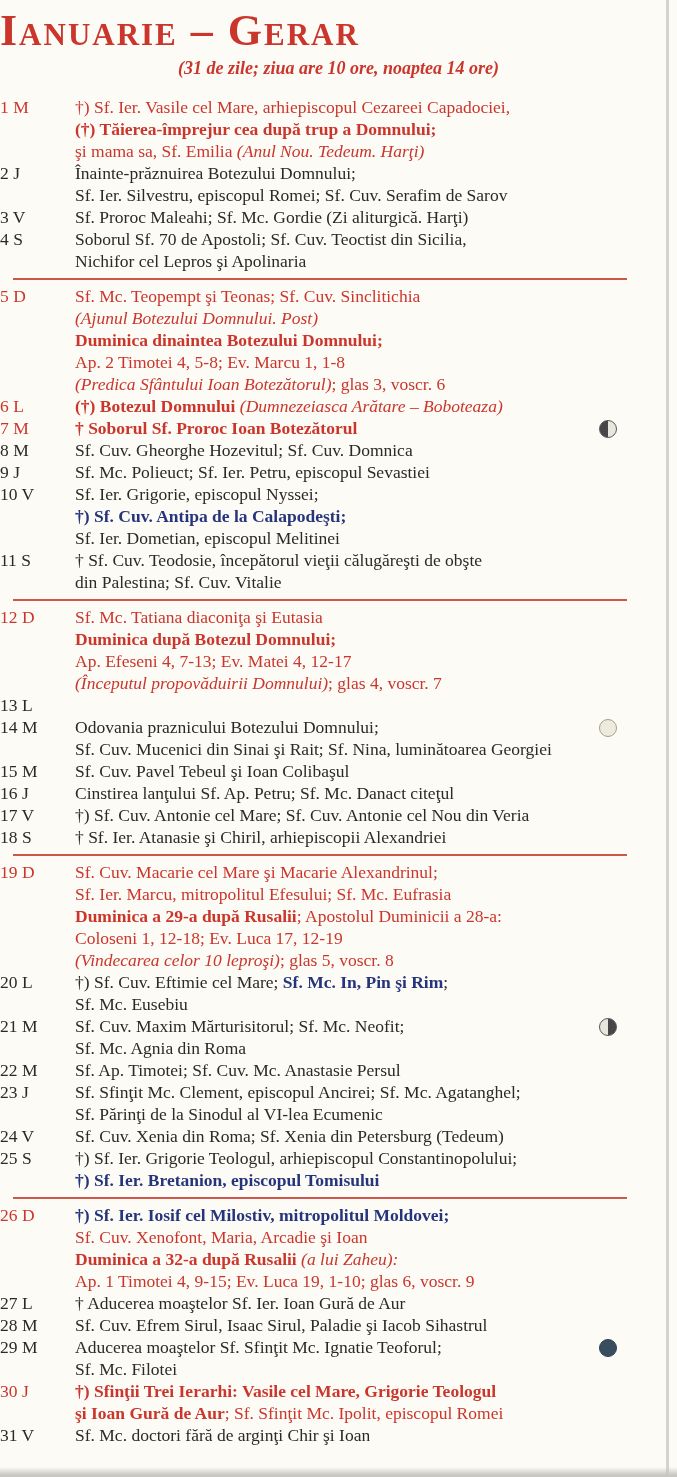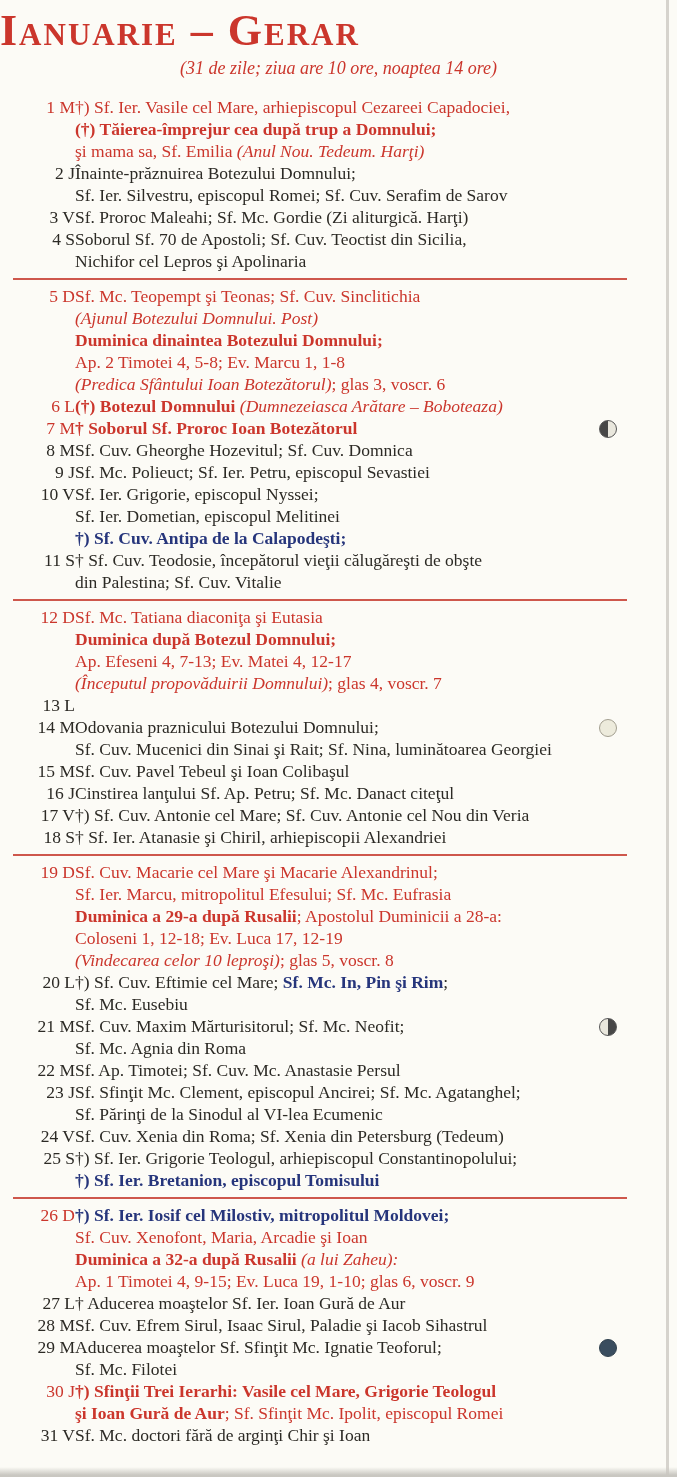--- a/index.html
+++ b/index.html
@@ -10,26 +10,26 @@
     width:677px;height:1477px;background:var(--bg);
     font-family:"Liberation Serif","DejaVu Serif",serif;
     position:relative;overflow:hidden;
   }
   .page{position:absolute;inset:0;font-size:17.5px;line-height:22px;color:var(--black);}
   .title{
     margin-top:6px;color:var(--red);
     font-variant:small-caps;font-weight:bold;font-size:44px;line-height:50px;letter-spacing:2px;
   }
   .subtitle{
-    text-align:center;color:var(--red);font-style:italic;font-weight:normal;
+    text-align:center;color:var(--red);font-style:italic;font-weight:bold;
     font-size:18px;line-height:24px;
   }
   .entries{margin-top:16px;}
   .row{display:flex;position:relative;}
-  .day{flex:none;width:75px;padding-left:7px;box-sizing:border-box;white-space:nowrap;text-align:right;}
+  .day{flex:none;width:75px;padding-left:0;box-sizing:border-box;white-space:nowrap;}
   .day.red{color:var(--red);}
   .content{flex:1;min-width:0;}
   .line{white-space:nowrap;}
   .black{color:var(--black);}
   .black-italic{color:var(--black);}
   .red{color:var(--red);}
   .red-bold{color:var(--red);font-weight:bold;}
   .red-italic{color:var(--red);font-style:italic;}
   .blue-bold{color:var(--blue);font-weight:bold;}
   .sep{height:2px;background:var(--sep);margin:6px 50px 5px 13px;opacity:.85;}
@@ -109,22 +109,22 @@
       <div class="row">
         <div class="day black">9 J</div>
         <div class="content">
           <div class="line"><span class="black">Sf. Mc. Polieuct; Sf. Ier. Petru, episcopul Sevastiei</span></div>
         </div>
       </div>
       <div class="row">
         <div class="day black">10 V</div>
         <div class="content">
           <div class="line"><span class="black">Sf. Ier. Grigorie, episcopul Nyssei;</span></div>
+          <div class="line"><span class="blue-bold">†) Sf. Cuv. Antipa de la Calapodeşti;</span></div>
           <div class="line"><span class="black">Sf. Ier. Dometian, episcopul Melitinei</span></div>
-          <div class="line"><span class="blue-bold">†) Sf. Cuv. Antipa de la Calapodeşti;</span></div>
         </div>
       </div>
       <div class="row">
         <div class="day black">11 S</div>
         <div class="content">
           <div class="line"><span class="black">† Sf. Cuv. Teodosie, începătorul vieţii călugăreşti de obşte</span></div>
           <div class="line"><span class="black">din Palestina; Sf. Cuv. Vitalie</span></div>
         </div>
       </div>
       <div class="sep"></div>

